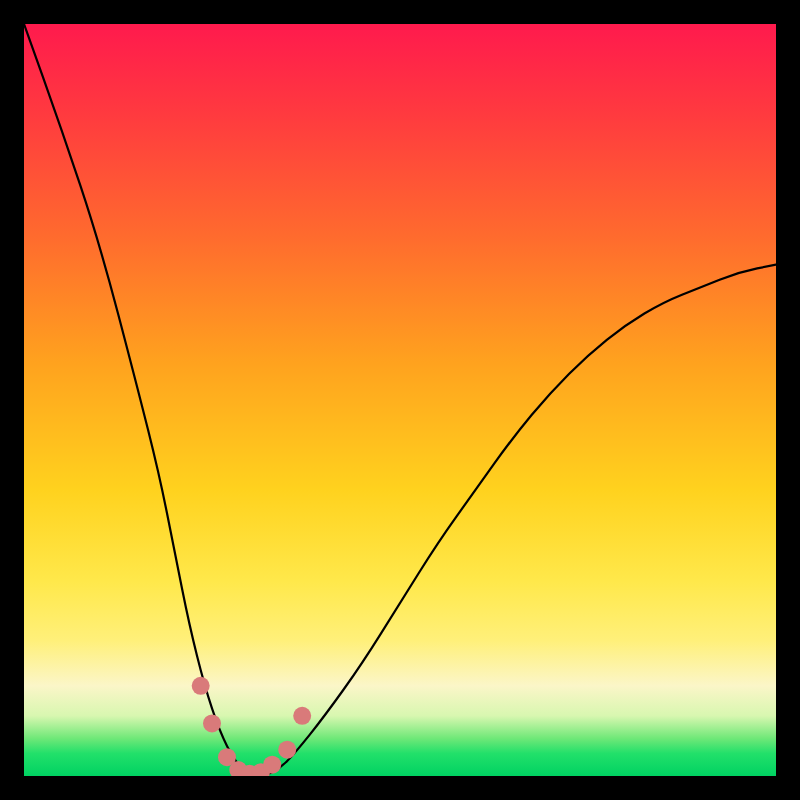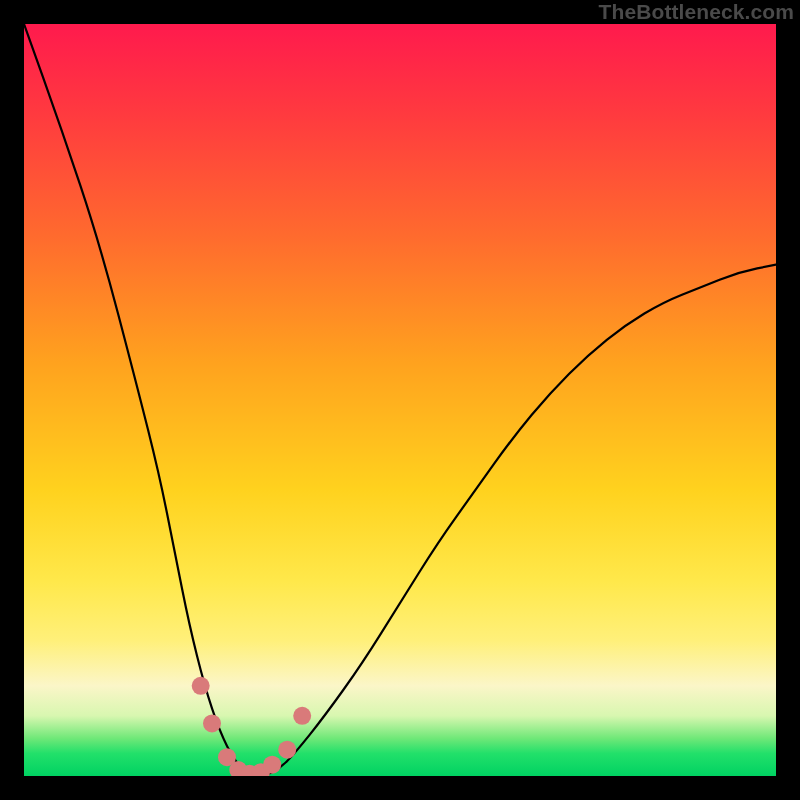--- a/index.html
+++ b/index.html
@@ -79,14 +79,13 @@
           <circle cx="203.0" cy="733.2" r="9" class="marker"></circle>
           <circle cx="214.3" cy="746.0" r="9" class="marker"></circle>
           <circle cx="225.6" cy="749.7" r="9" class="marker"></circle>
           <circle cx="236.9" cy="748.2" r="9" class="marker"></circle>
           <circle cx="248.2" cy="740.7" r="9" class="marker"></circle>
           <circle cx="263.2" cy="725.7" r="9" class="marker"></circle>
           <circle cx="278.2" cy="691.8" r="9" class="marker"></circle>
         </g>
     </svg>
   </div>
-  <div class="watermark">TheBottleneck.com</div>
 </div>
 
 </body></html>

